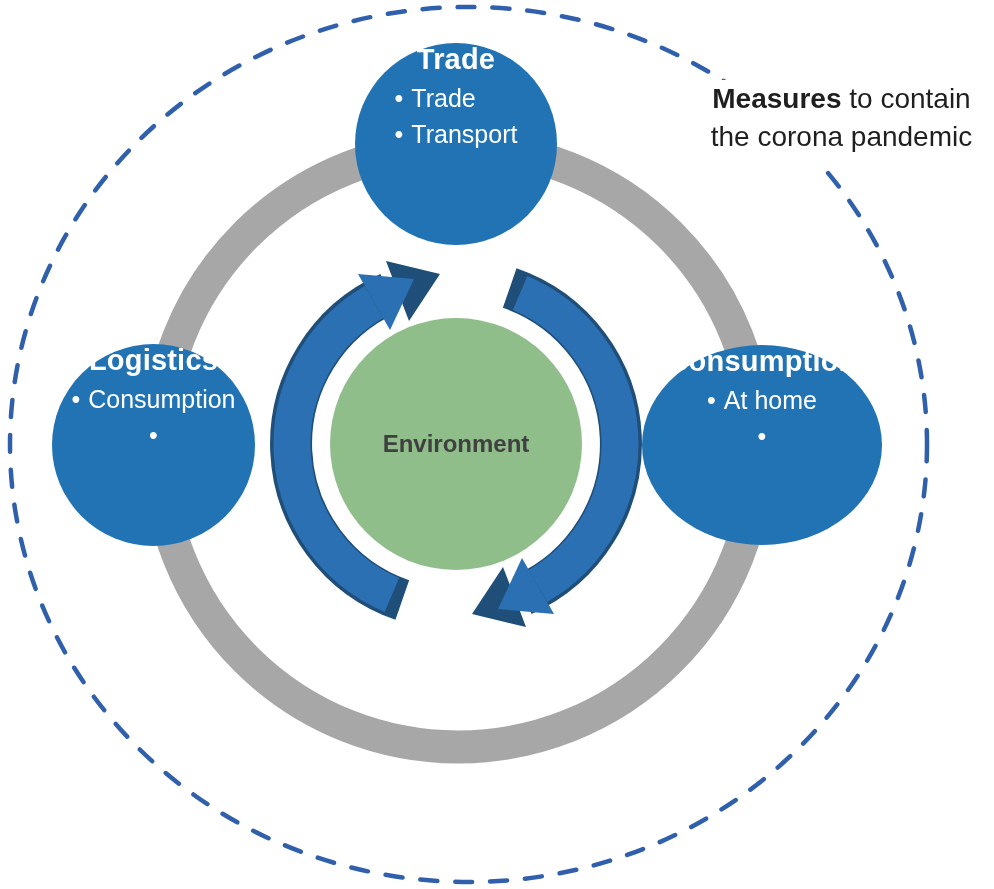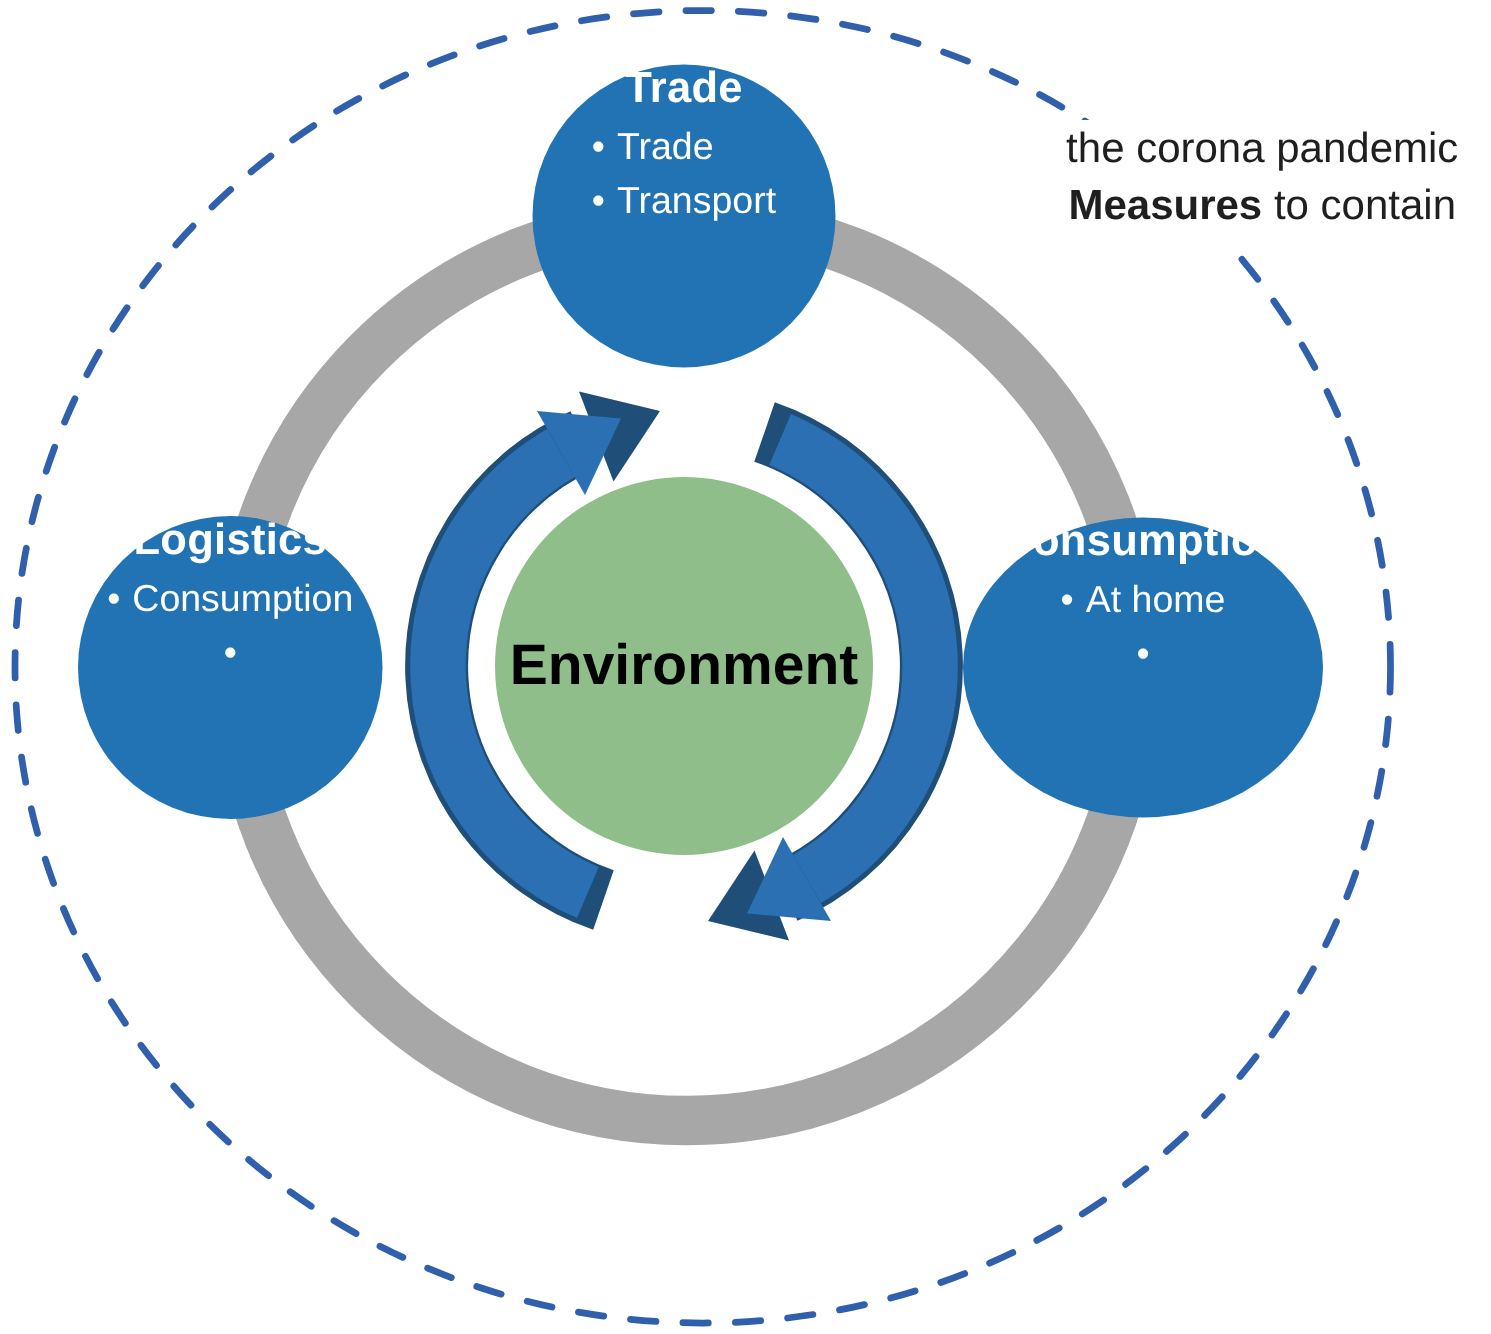--- a/index.html
+++ b/index.html
@@ -44,23 +44,23 @@
     left: 330px; top: 318px;
     width: 252px; height: 252px;
     border-radius: 50%;
     background: #8FBE8B;
     display: flex;
     justify-content: center;
     align-items: center;
     z-index: 2;
   }
   .center-label {
-    font-size: 38px;
+    font-size: 24px;
     font-weight: bold;
-    color: #000000;
+    color: #404040;
   }
 
   
   .note {
     position: absolute;
     left: 693px; top: 80px;
     width: 297px; height: 82px;
     background: #ffffff;
     z-index: 4;
     text-align: center;
@@ -131,17 +131,17 @@
         <span class="item-text">At home</span>
       </div>
       <div class="item">
         <span class="bullet">•</span>
       </div>
     </div>
   </div>
 
 
   <div class="note">
+    <div><span class="bold">Measures</span><span> to contain</span></div>
     <div>the corona pandemic</div>
-    <div><span class="bold">Measures</span><span> to contain</span></div>
   </div>
 
 </div>
 
 </body></html>

